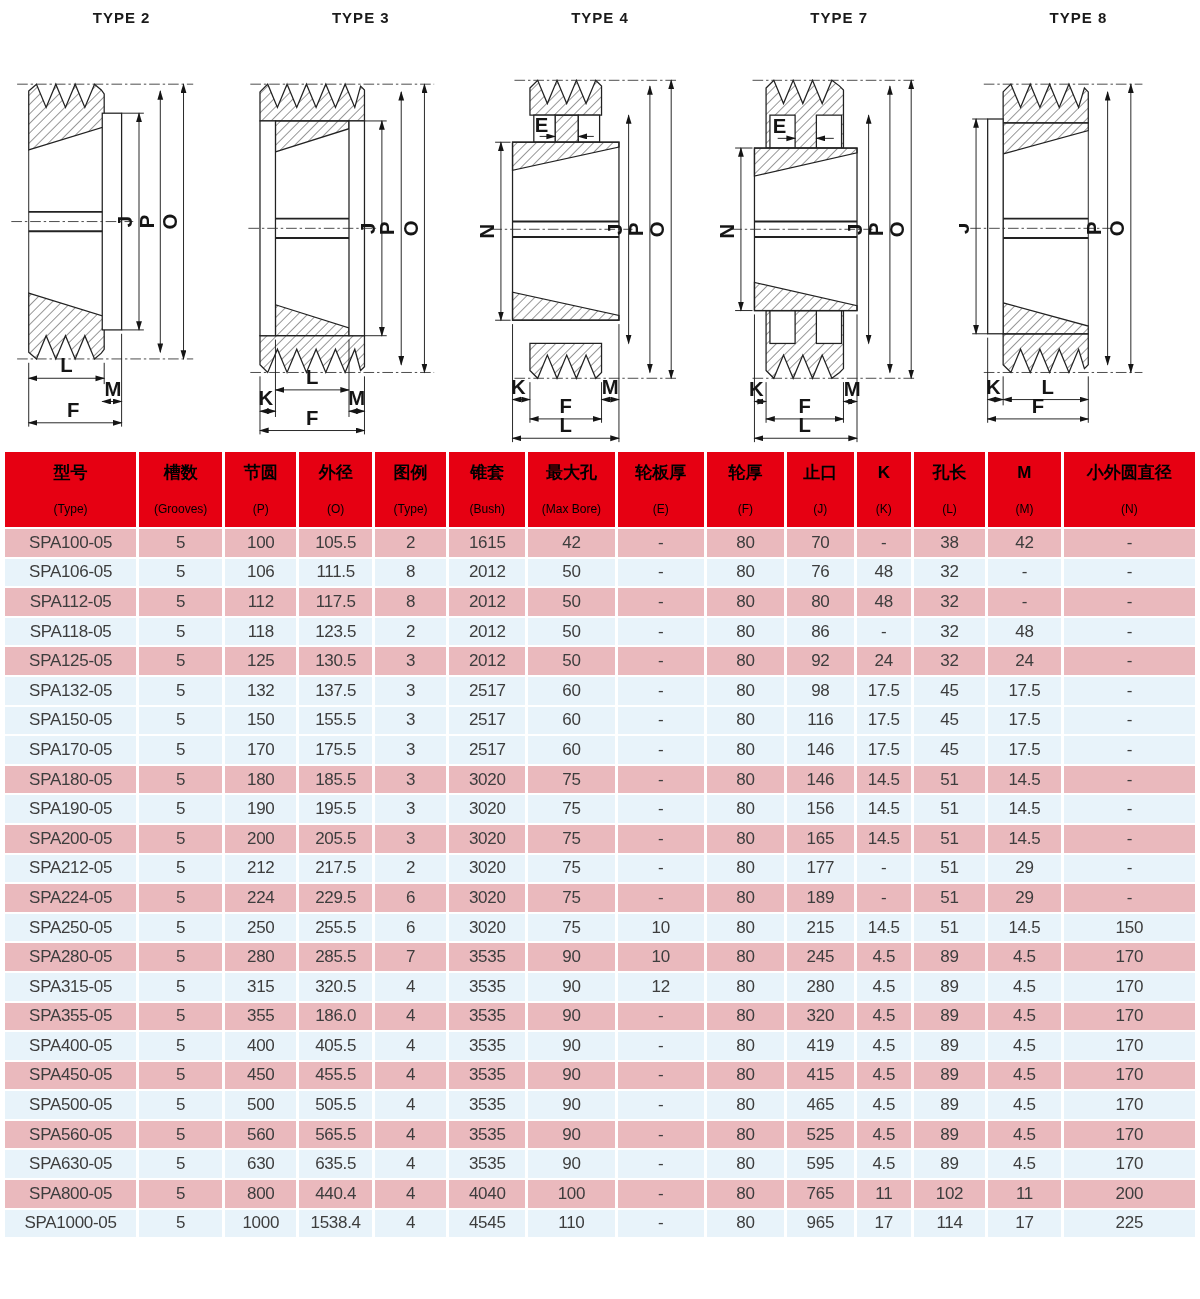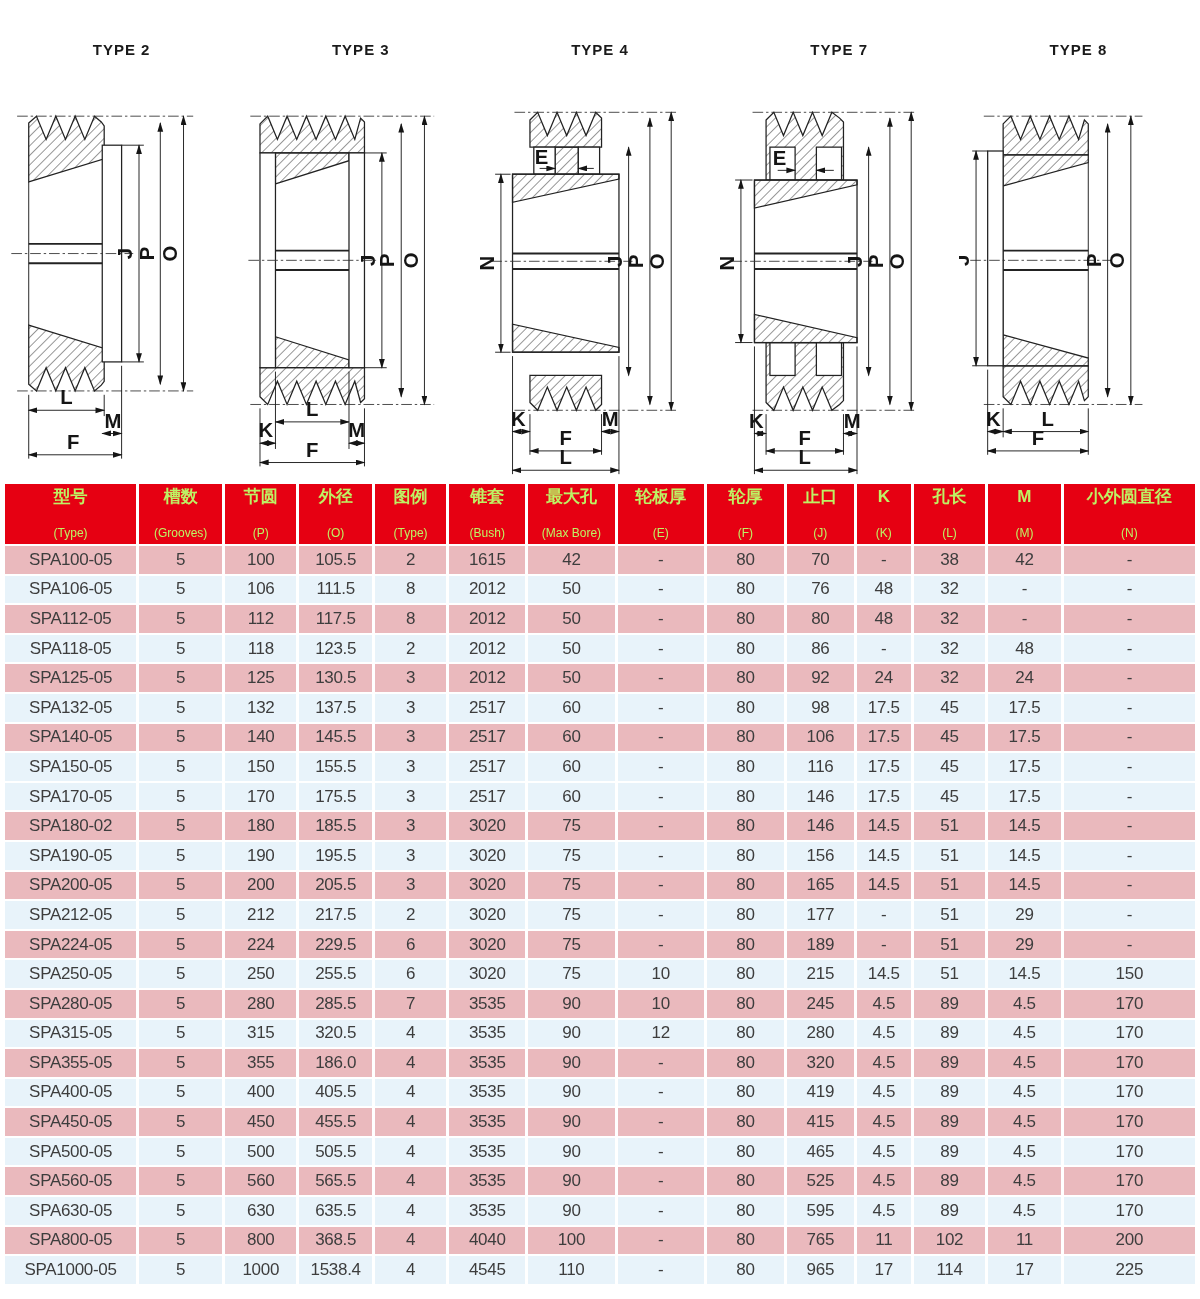--- a/index.html
+++ b/index.html
@@ -13,21 +13,20 @@
   html,body{background:#ffffff;}
   body{
     width:1200px;height:1299px;overflow:hidden;
     font-family:"Liberation Sans",sans-serif;
     position:relative;
   }
   
   .diagrams{
     height:450px;display:flex;align-items:stretch;
     padding:6px 2px 0 2px;
-    margin-top:32px;
   }
   .diagram{flex:1 1 0;position:relative;display:flex;flex-direction:column;align-items:center;}
   .diagram-title{
     font-size:15px;font-weight:700;letter-spacing:1px;color:#1a1a1a;
     height:24px;line-height:24px;text-align:center;
   }
   .diagram svg{width:100%;height:416px;display:block;}
   .outline{fill:#ffffff;stroke:var(--ink);stroke-width:1.3;}
   .hatched{fill:url(#ht);stroke:var(--ink);stroke-width:1.3;}
   .thin{stroke:var(--ink);stroke-width:1;fill:none;}
@@ -36,22 +35,22 @@
   .bore{stroke:var(--ink);stroke-width:2;fill:none;}
   .dimtxt{font-family:"Liberation Sans",sans-serif;font-size:21px;font-weight:600;fill:#151515;}
   
   .table-wrap{padding:0 2px 0 2px;}
   table{
     width:100%;table-layout:fixed;
     border-collapse:separate;border-spacing:3px 2px;
     background:#ffffff;
   }
   thead th{
-    background:var(--red);color:#bef264;
-    height:60px;vertical-align:middle;padding:1px 3px;
+    background:var(--red);color:#000000;
+    height:75px;vertical-align:middle;padding:1px 3px;
     font-weight:700;
   }
   th .zh{font-size:17px;line-height:20px;font-weight:700;}
   th .en{font-size:12px;line-height:15px;font-weight:400;margin-top:19px;}
   tbody td{
     text-align:center;vertical-align:middle;
     height:27.6px;font-size:17px;color:var(--cell-text);
     letter-spacing:-0.3px;white-space:nowrap;
   }
   tbody tr.row-pink td{background:var(--pink);}
@@ -436,36 +435,20 @@
           <td>2517</td>
           <td>60</td>
           <td>-</td>
           <td>80</td>
           <td>98</td>
           <td>17.5</td>
           <td>45</td>
           <td>17.5</td>
           <td>-</td>
         </tr>
-        <tr class="row-pink">
-          <td>SPA140-05</td>
-          <td>5</td>
-          <td>140</td>
-          <td>145.5</td>
-          <td>3</td>
-          <td>2517</td>
-          <td>60</td>
-          <td>-</td>
-          <td>80</td>
-          <td>106</td>
-          <td>17.5</td>
-          <td>45</td>
-          <td>17.5</td>
-          <td>-</td>
-        </tr>
         <tr class="row-blue">
           <td>SPA150-05</td>
           <td>5</td>
           <td>150</td>
           <td>155.5</td>
           <td>3</td>
           <td>2517</td>
           <td>60</td>
           <td>-</td>
           <td>80</td>
@@ -485,21 +468,21 @@
           <td>60</td>
           <td>-</td>
           <td>80</td>
           <td>146</td>
           <td>17.5</td>
           <td>45</td>
           <td>17.5</td>
           <td>-</td>
         </tr>
         <tr class="row-pink">
-          <td>SPA180-02</td>
+          <td>SPA180-05</td>
           <td>5</td>
           <td>180</td>
           <td>185.5</td>
           <td>3</td>
           <td>3020</td>
           <td>75</td>
           <td>-</td>
           <td>80</td>
           <td>146</td>
           <td>14.5</td>
@@ -712,21 +695,21 @@
           <td>595</td>
           <td>4.5</td>
           <td>89</td>
           <td>4.5</td>
           <td>170</td>
         </tr>
         <tr class="row-pink">
           <td>SPA800-05</td>
           <td>5</td>
           <td>800</td>
-          <td>368.5</td>
+          <td>440.4</td>
           <td>4</td>
           <td>4040</td>
           <td>100</td>
           <td>-</td>
           <td>80</td>
           <td>765</td>
           <td>11</td>
           <td>102</td>
           <td>11</td>
           <td>200</td>

